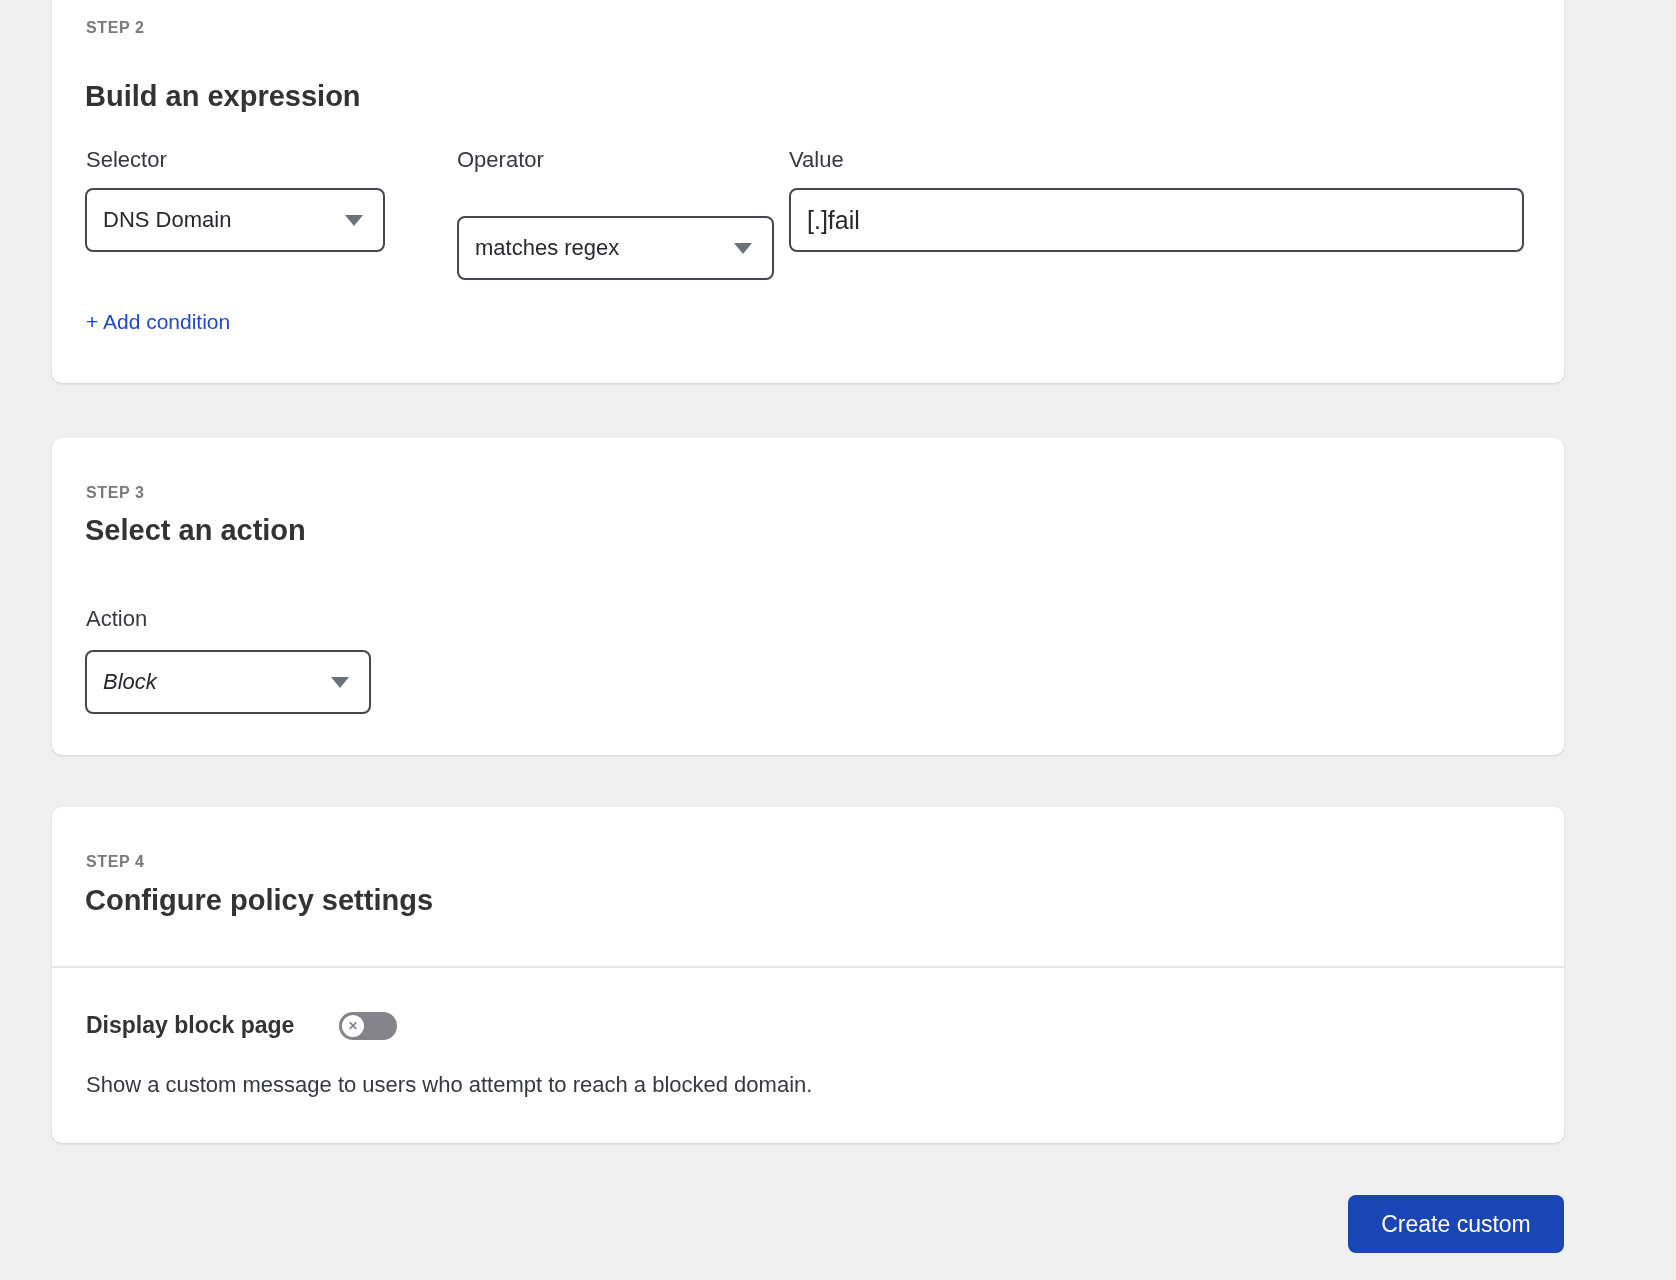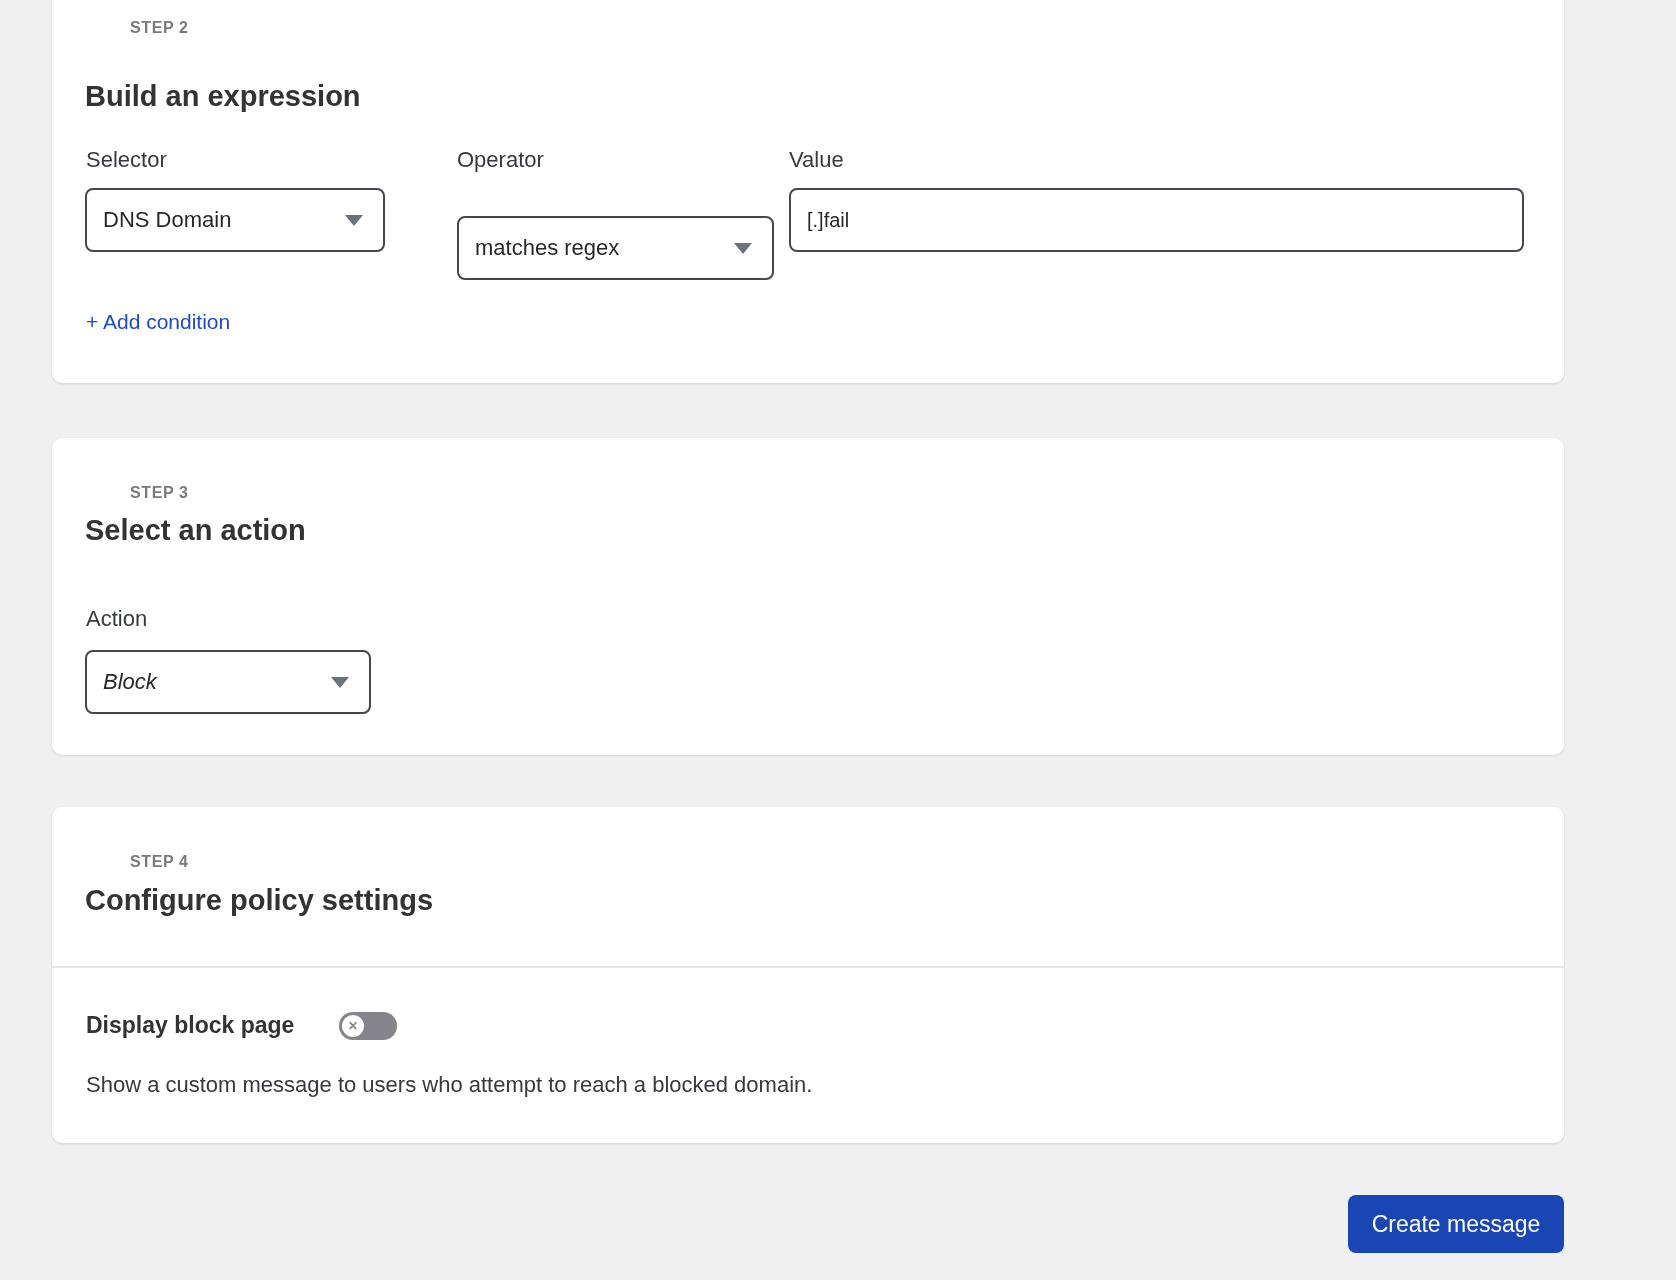--- a/index.html
+++ b/index.html
@@ -12,42 +12,42 @@
   .card{
     position:absolute;left:52px;width:1512px;background:#ffffff;
     border-radius:10px;
     box-shadow:0 1px 3px rgba(0,0,0,0.08), 0 1px 2px rgba(0,0,0,0.05);
   }
   #card-step2{top:-30px;height:413px;border-radius:0 0 10px 10px;}
   #card-step3{top:438px;height:317px;}
   #card-step4{top:807px;height:336px;}
   .abs{position:absolute;}
   .eyebrow{
-    font-size:16px;font-weight:bold;color:#7a7a7a;letter-spacing:.6px;margin-left:44px;
+    font-size:16px;font-weight:bold;color:#7a7a7a;letter-spacing:.6px;
   }
   .card-title{
     font-size:29px;font-weight:bold;color:#333;
   }
   .field-label{font-size:22px;color:#36393e;}
   .select-box{
     box-sizing:border-box;height:64px;background:#fff;
     border:2px solid #44474d;border-radius:8px;
     display:flex;align-items:center;justify-content:space-between;
     padding:0 20px 0 16px;cursor:pointer;
   }
   .select-box .select-value{font-size:22px;color:#26282c;}
   .caret{
     width:0;height:0;flex:0 0 auto;
     border-left:9px solid transparent;border-right:9px solid transparent;
     border-top:11px solid #6c727a;
   }
   .text-input{
     box-sizing:border-box;height:64px;width:735px;
     border:2px solid #44474d;border-radius:8px;background:#fff;
-    font-family:"Liberation Sans", sans-serif;font-size:20px;color:#26282c;
+    font-family:"Liberation Sans", sans-serif;font-size:25px;color:#26282c;
     padding:0 16px;outline:none;
   }
   .link{
     font-size:21px;color:var(--link-blue,#1e49c9);cursor:pointer;text-decoration:none;
   }
   .divider{height:2px;background:#e7e7e8;}
   .bold-label{font-size:23px;font-weight:bold;color:#333;}
   .desc-text{font-size:22px;color:#36393e;}
   .toggle{
     box-sizing:border-box;width:58px;height:28px;border-radius:14px;
@@ -101,13 +101,13 @@
 <div class="abs eyebrow" style="left:86px;top:853px;">STEP 4</div>
 <div class="abs card-title" style="left:85px;top:884px;">Configure policy settings</div>
 <div class="abs divider" style="left:52px;top:966px;width:1512px;"></div>
 
 <div class="abs bold-label" style="left:86px;top:1012px;">Display block page</div>
 <div class="toggle" style="left:339px;top:1012px;">
   <span class="knob">✕</span>
 </div>
 <div class="abs desc-text" style="left:86px;top:1072px;">Show a custom message to users who attempt to reach a blocked domain.</div>
 
-<button class="primary-btn">Create message</button>
+<button class="primary-btn">Create custom</button>
 
 </body></html>

